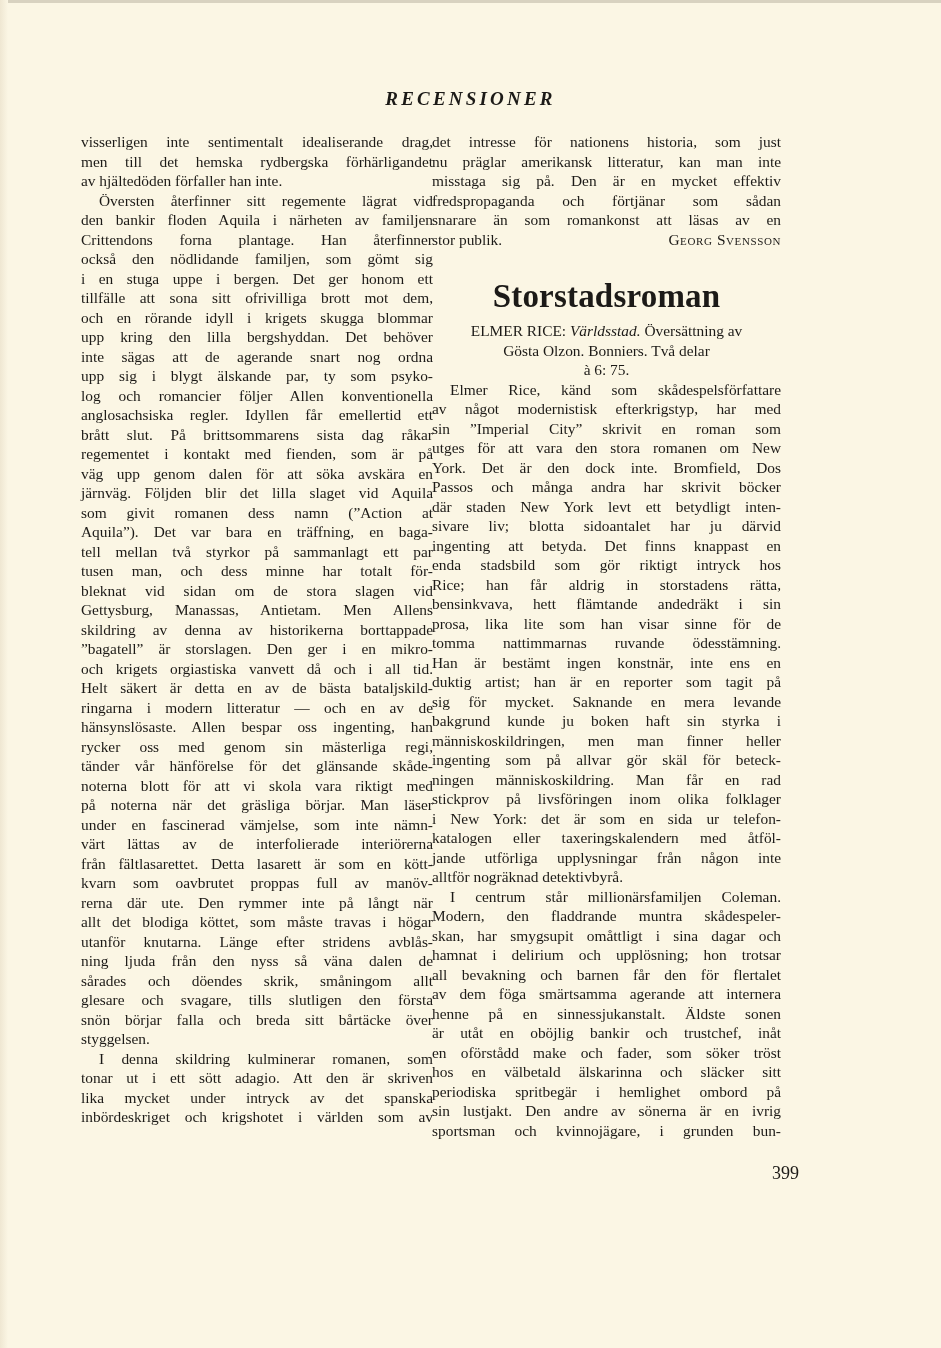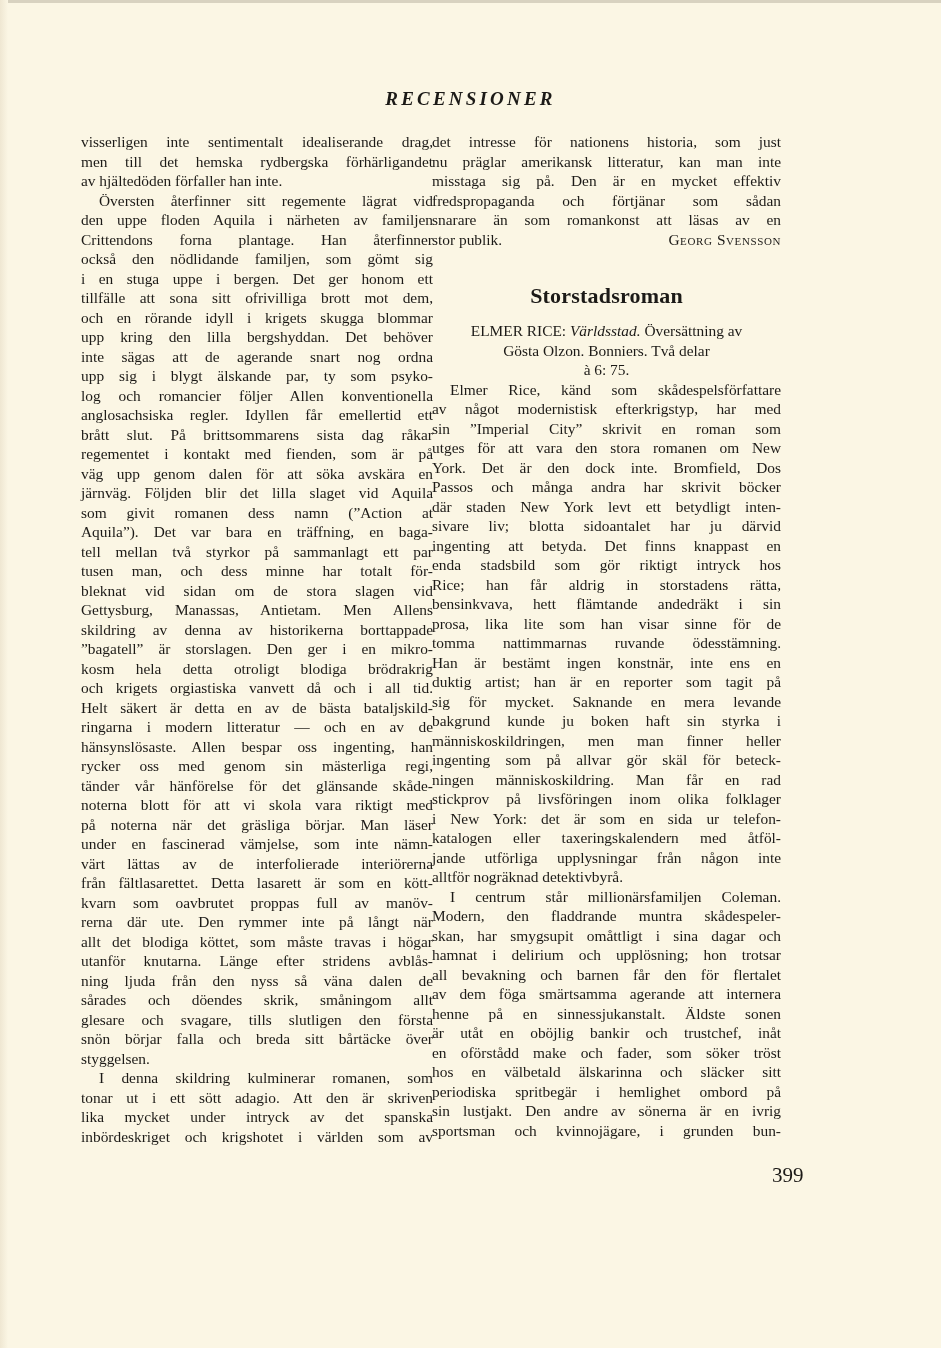--- a/index.html
+++ b/index.html
@@ -27,43 +27,43 @@
     display:block; white-space:nowrap; text-align:justify; text-align-last:justify;
     height:19.5px;
   }
   .line.last { text-align-last:left; }
   .line.indent { padding-left:18px; }
   .line.center { text-align:center; text-align-last:center; }
   .sig-line { display:flex; justify-content:space-between; height:19.5px; white-space:nowrap; }
   .sig { font-variant:small-caps; letter-spacing:0.6px; }
   .heading {
     text-align:center; font-family:"Liberation Serif", serif; font-weight:bold;
-    font-size:22px; line-height:34px; margin:30px 0 8px 0; letter-spacing:0.2px;
+    font-size:33px; line-height:34px; margin:30px 0 8px 0; letter-spacing:0.2px;
   }
   .biblio { text-align:center; }
   .biblio em { font-style:italic; }
   .page-number {
     position:absolute; left:772px; top:1163px; font-family:"Liberation Serif", serif;
-    font-size:21px;
+    font-size:18px;
   }
 </style>
 </head>
 <body>
 
 <div class="page-edge-top"></div>
 <div class="page-edge-left"></div>
 
 <div class="running-head">RECENSIONER</div>
 
 <div class="col col-left" id="left-col">
     <span class="line">visserligen inte sentimentalt idealiserande drag,</span>
     <span class="line">men till det hemska rydbergska förhärligandet</span>
     <span class="line last">av hjältedöden förfaller han inte.</span>
     <span class="line indent">Översten återfinner sitt regemente lägrat vid</span>
-    <span class="line">den uppe floden Aquila i närheten av familjen</span>
+    <span class="line">den bankir floden Aquila i närheten av familjen</span>
     <span class="line">Crittendons forna plantage. Han återfinner</span>
     <span class="line">också den nödlidande familjen, som gömt sig</span>
     <span class="line">i en stuga uppe i bergen. Det ger honom ett</span>
     <span class="line">tillfälle att sona sitt ofrivilliga brott mot dem,</span>
     <span class="line">och en rörande idyll i krigets skugga blommar</span>
     <span class="line">upp kring den lilla bergshyddan. Det behöver</span>
     <span class="line">inte sägas att de agerande snart nog ordna</span>
     <span class="line">upp sig i blygt älskande par, ty som psyko-</span>
     <span class="line">log och romancier följer Allen konventionella</span>
     <span class="line">anglosachsiska regler. Idyllen får emellertid ett</span>
@@ -72,21 +72,20 @@
     <span class="line">väg upp genom dalen för att söka avskära en</span>
     <span class="line">järnväg. Följden blir det lilla slaget vid Aquila</span>
     <span class="line">som givit romanen dess namn (”Action at</span>
     <span class="line">Aquila”). Det var bara en träffning, en baga-</span>
     <span class="line">tell mellan två styrkor på sammanlagt ett par</span>
     <span class="line">tusen man, och dess minne har totalt för-</span>
     <span class="line">bleknat vid sidan om de stora slagen vid</span>
     <span class="line">Gettysburg, Manassas, Antietam. Men Allens</span>
     <span class="line">skildring av denna av historikerna borttappade</span>
     <span class="line">”bagatell” är storslagen. Den ger i en mikro-</span>
-    <span class="line">kosm hela detta otroligt blodiga brödrakrig</span>
     <span class="line">och krigets orgiastiska vanvett då och i all tid.</span>
     <span class="line">Helt säkert är detta en av de bästa bataljskild-</span>
     <span class="line">ringarna i modern litteratur — och en av de</span>
     <span class="line">hänsynslösaste. Allen bespar oss ingenting, han</span>
     <span class="line">rycker oss med genom sin mästerliga regi,</span>
     <span class="line">tänder vår hänförelse för det glänsande skåde-</span>
     <span class="line">noterna blott för att vi skola vara riktigt med</span>
     <span class="line">på noterna när det gräsliga börjar. Man läser</span>
     <span class="line">under en fascinerad vämjelse, som inte nämn-</span>
     <span class="line">värt lättas av de interfolierade interiörerna</span>

